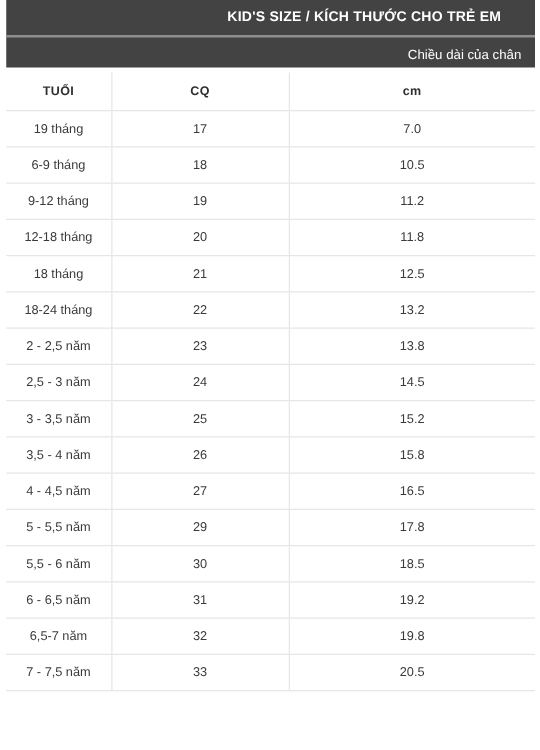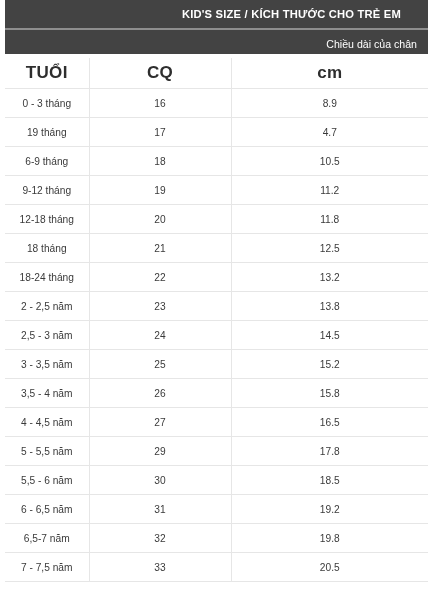--- a/index.html
+++ b/index.html
@@ -85,21 +85,21 @@
     border-right: 1px solid #e6e6e6;
     white-space: nowrap;
     overflow: hidden;
   }
   .size-table th:last-child,
   .size-table td:last-child {
     border-right: none;
     margin-top: 18px;
   }
   .size-table thead th {
-    font-size: 17px;
+    font-size: 10px;
     font-weight: bold;
     color: #2e2e2e;
     letter-spacing: 0.3px;
     height: 30px;
   }
   .size-table tbody td {
     font-size: 10.2px;
     font-weight: normal;
     color: #3a3a3a;
   }
@@ -126,28 +126,23 @@
     </colgroup>
     <thead>
       <tr>
         <th>TUỔI</th>
         <th>CQ</th>
         <th>cm</th>
       </tr>
     </thead>
     <tbody id="table-body">
         <tr>
-          <td class="val">0 - 3 tháng</td>
-          <td class="val">16</td>
-          <td class="val">8.9</td>
-        </tr>
-        <tr>
           <td class="val">19 tháng</td>
           <td class="val">17</td>
-          <td class="val">4.7</td>
+          <td class="val">7.0</td>
         </tr>
         <tr>
           <td class="val">6-9 tháng</td>
           <td class="val">18</td>
           <td class="val">10.5</td>
         </tr>
         <tr>
           <td class="val">9-12 tháng</td>
           <td class="val">19</td>
           <td class="val">11.2</td>

